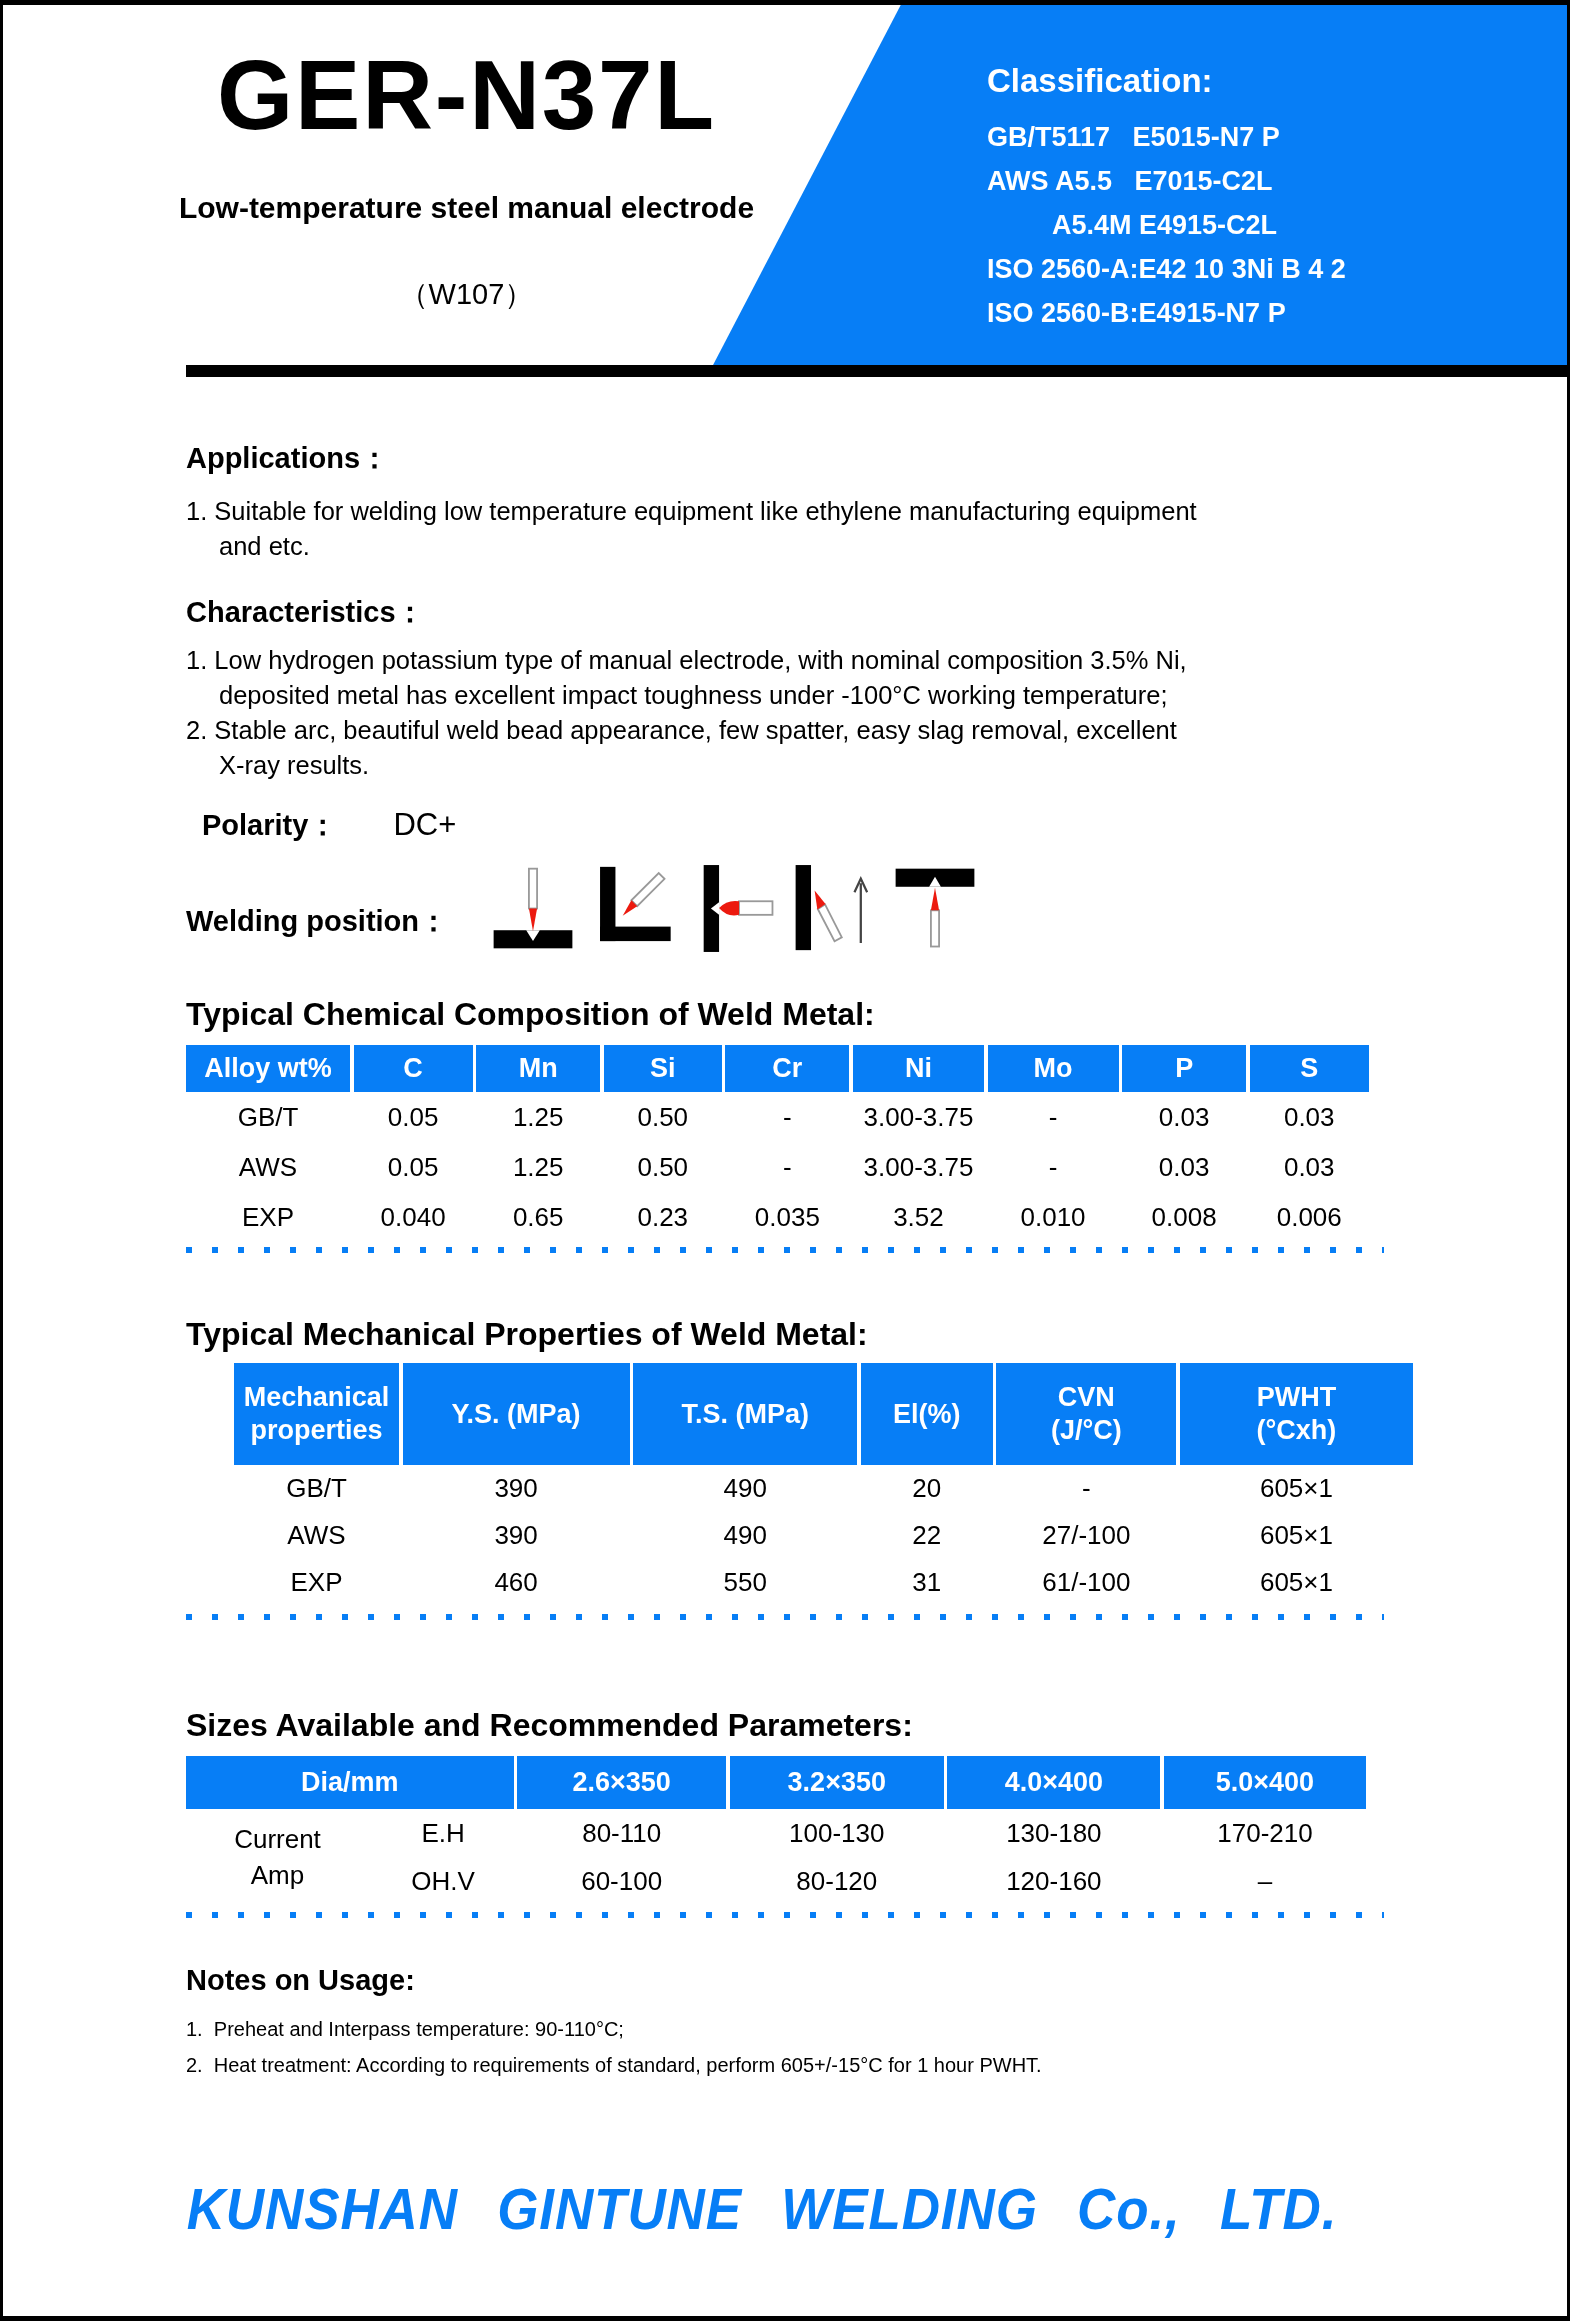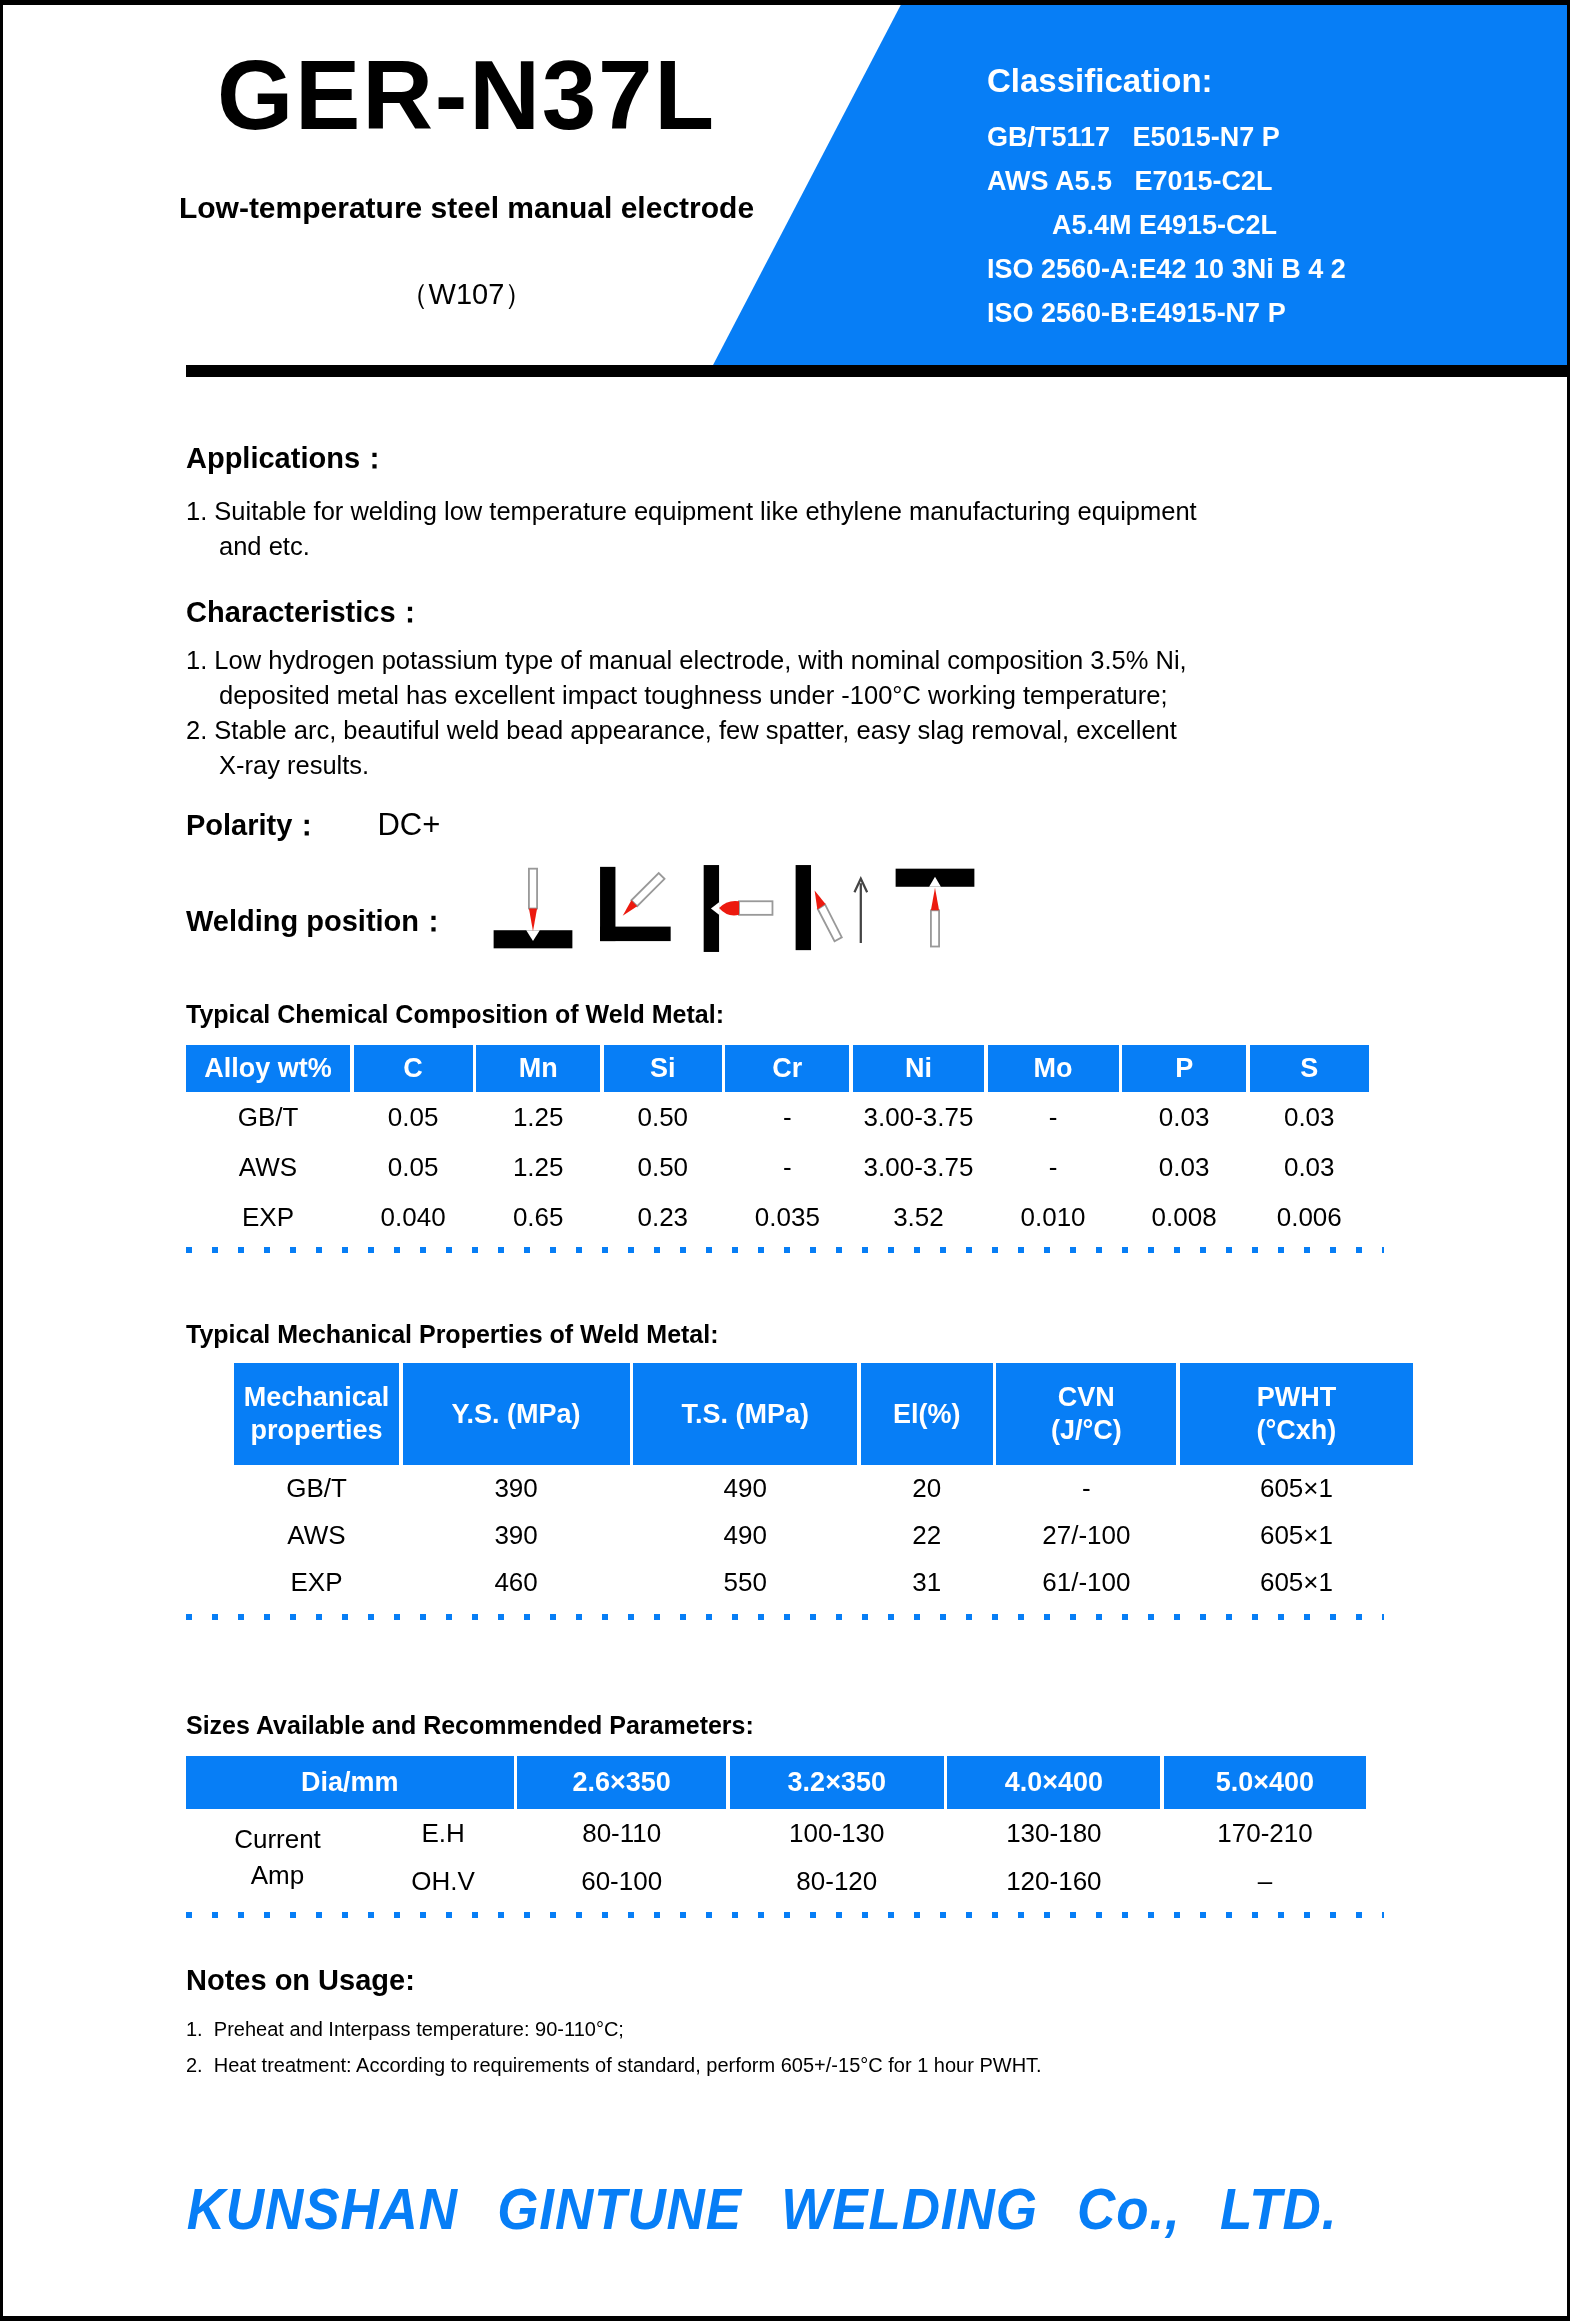--- a/index.html
+++ b/index.html
@@ -47,27 +47,27 @@
   .classification .cls-line.indent{padding-left:65px;}
   .divider-bar{
     position:absolute;left:183px;right:0;top:360px;height:11.8px;background:#000;
   }
   
   .h-sec{position:absolute;left:183px;font-size:29px;line-height:36px;font-weight:bold;white-space:pre;}
   .t-block{position:absolute;left:183px;font-size:25.5px;line-height:35px;}
   .t-line{white-space:pre;}
   .t-line.cont{padding-left:33px;}
   .polarity-row{position:absolute;left:183px;top:802px;font-size:29px;line-height:36px;}
-  .polarity-row .lbl{font-weight:bold;}
+  .polarity-row .lbl{font-weight:bold;margin-left:16px;}
   .polarity-row .val{font-weight:normal;margin-left:56px;font-size:31px;}
   .weld-label{position:absolute;left:183px;top:898px;font-size:29px;line-height:36px;font-weight:bold;}
   .weld-icons{position:absolute;left:487px;top:858px;display:flex;gap:14.5px;}
   .weld-icons svg{display:block;}
   
-  .tbl-title{position:absolute;left:183px;font-size:25px;line-height:36px;font-weight:bold;}
+  .tbl-title{position:absolute;left:183px;font-size:32px;line-height:36px;font-weight:bold;}
   .grid{display:grid;column-gap:3.6px;position:absolute;left:183px;}
   .th{background:#077ef6;color:#fff;font-size:27px;font-weight:bold;
       display:flex;flex-direction:column;align-items:center;justify-content:center;line-height:33px;}
   .td{display:flex;align-items:center;justify-content:center;font-size:26px;}
   .t1-cols{grid-template-columns:164px 119px 124px 118px 124px 131px 131px 124px 119px;}
   .t1-head{top:1040px;grid-auto-rows:47px;}
   .t1-body{top:1087px;grid-auto-rows:50px;}
   .t2-cols{grid-template-columns:165px 227px 224px 132px 180px 233px;padding-left:48px;}
   .t2-head{top:1358px;grid-auto-rows:102px;}
   .t2-body{top:1460px;grid-auto-rows:47px;}

